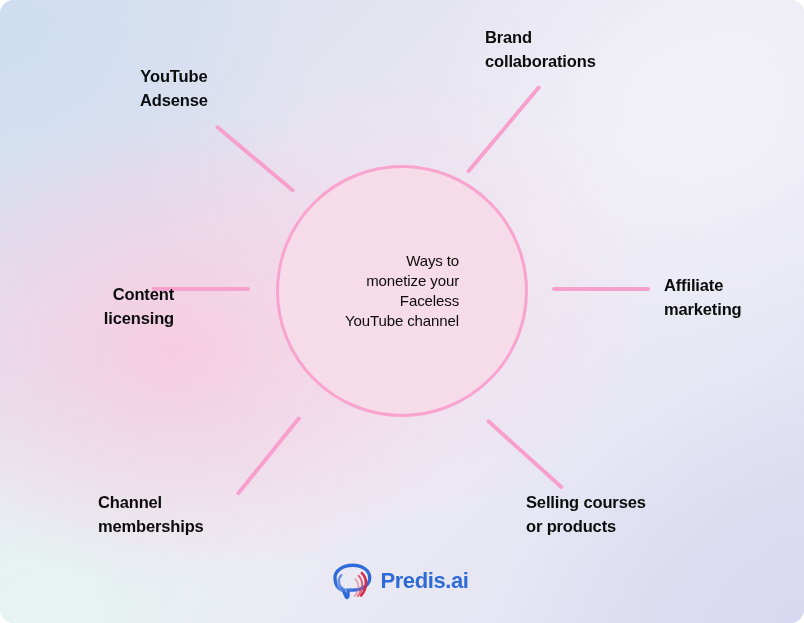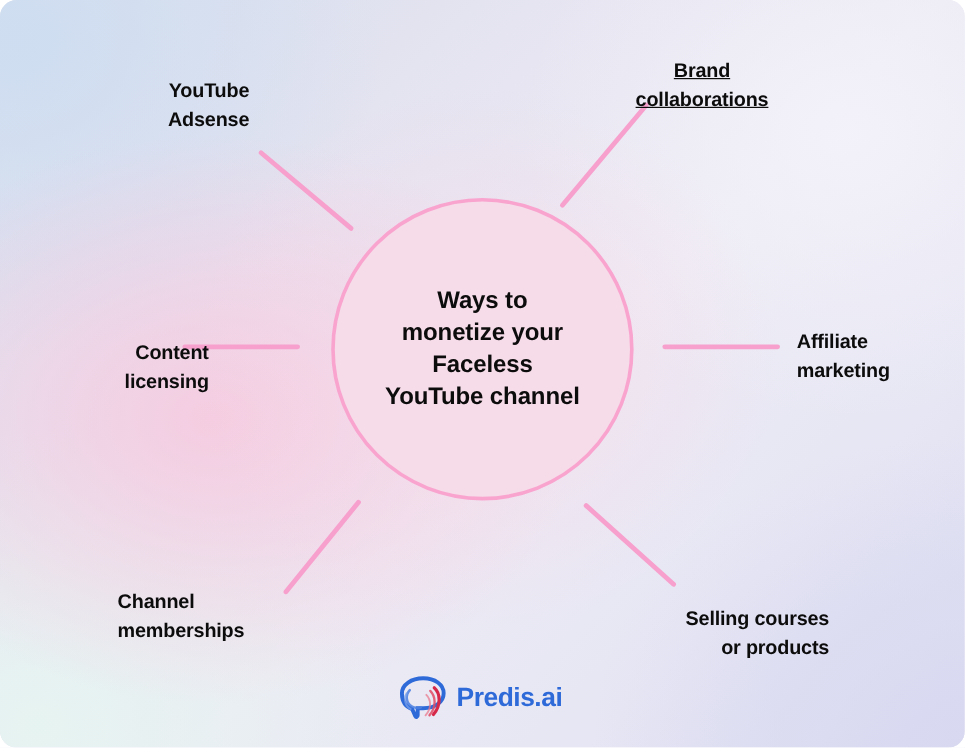--- a/index.html
+++ b/index.html
@@ -42,25 +42,25 @@
     position:absolute;
     left:276px;top:165px;
     width:252px;height:252px;
     border-radius:50%;
     background:#f6dbe8;
     border:3px solid #f9a3cf;
     box-sizing:border-box;
     display:flex;align-items:center;justify-content:center;
   }
   #hub-text{
-    font-size:20px;
-    font-weight:bold;
+    font-size:15px;
+    font-weight:normal;
     color:#0c0c0c;
     line-height:1.33;
-    text-align:center;
+    text-align:right;
     letter-spacing:-0.1px;
     white-space:pre-line;
   }
 
   
   .spoke{
     position:absolute;
     height:4px;
     background:#f7a0cd;
     border-radius:2px;
@@ -70,26 +70,26 @@
   
   .label{
     position:absolute;
     font-size:16.5px;
     font-weight:bold;
     color:#0c0c0c;
     line-height:1.45;
     white-space:pre-line;
     letter-spacing:-0.15px;
   }
-  .lbl-yt{ left:140px; top:65px; text-align:right;}
-  .lbl-brand{ left:485px; top:48px; width:200px; text-align:center;text-decoration:underline;}
+  .lbl-yt{ left:140px; top:65px; text-align:center;}
+  .lbl-brand{ left:485px; top:26px; width:200px; }
   .lbl-content{ left:44px; top:269px; width:130px; text-align:right;margin-top:14px;}
   .lbl-aff{ left:664px; top:274px; width:135px; text-align:left;}
   .lbl-chan{ left:98px; top:491px; width:166px; }
-  .lbl-sell{ left:526px; top:505px; width:165px; text-align:right;}
+  .lbl-sell{ left:526px; top:491px; width:165px; text-align:left;}
 
   
   #brandbar{
     position:absolute;
     left:0;right:4px;bottom:22px;
     display:flex;align-items:center;justify-content:center;gap:7px;
   }
   #brand-mark{width:42px;height:40px;display:block;}
   #brand-text{
     font-size:22px;font-weight:bold;color:#2f6ad9;letter-spacing:-0.4px;

